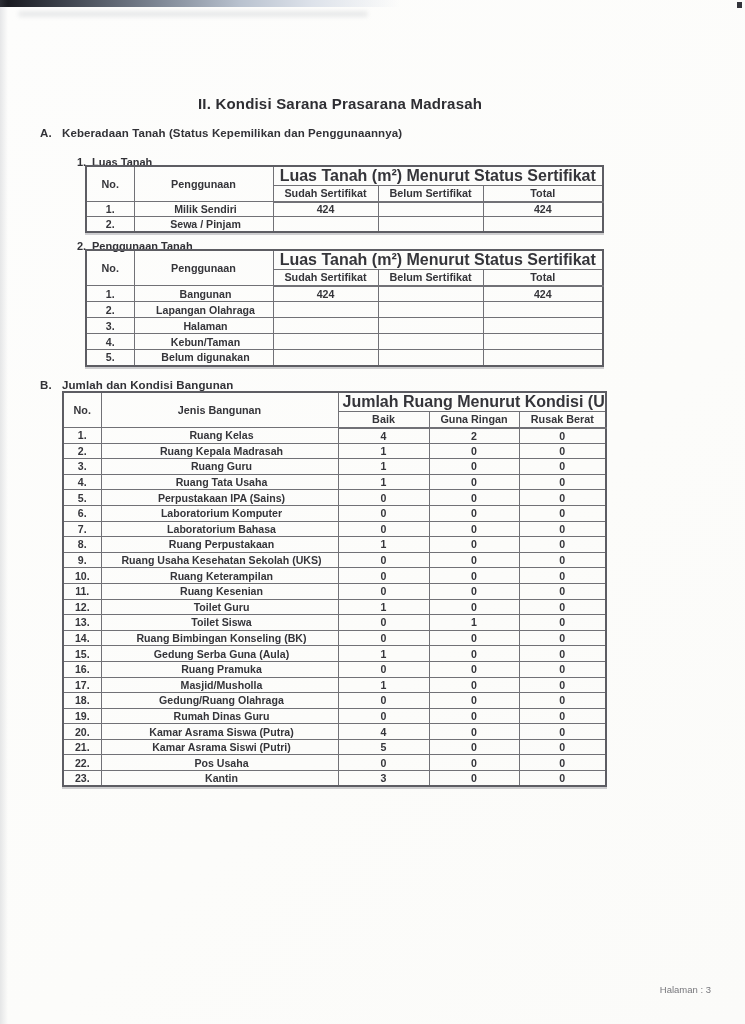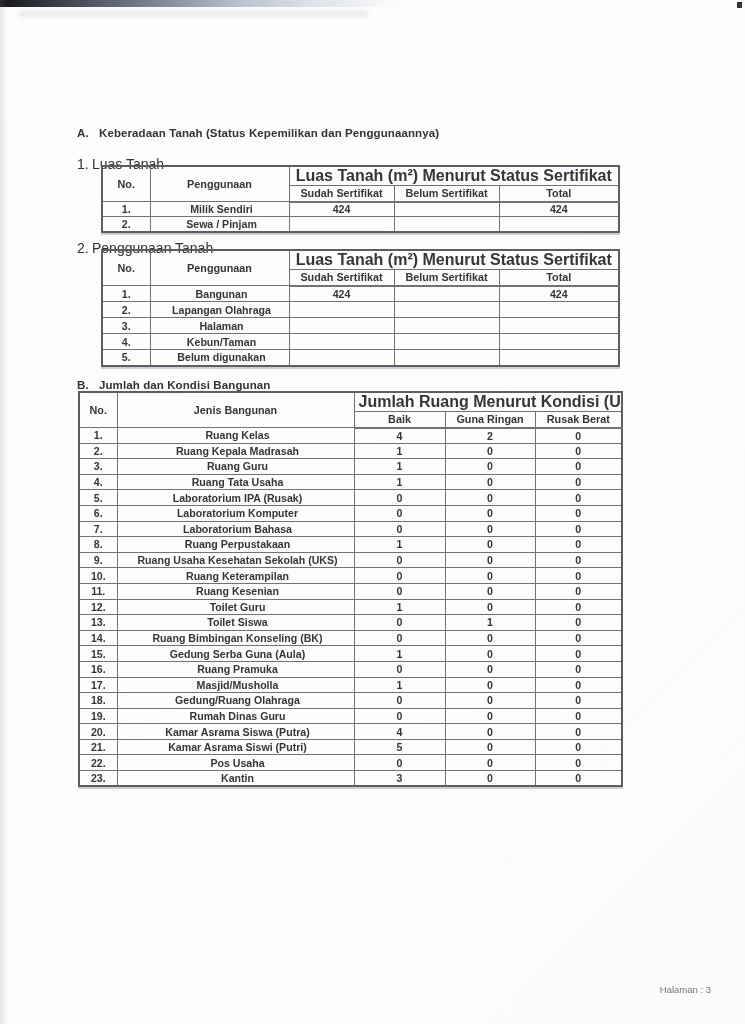--- a/index.html
+++ b/index.html
@@ -44,42 +44,41 @@
   
   .title {
     position: absolute; left: 60px; top: 95px; width: 560px;
     text-align: center;
     font-size: 15px; font-weight: bold; color: #2e2e33;
     letter-spacing: 0.2px;
   }
   .sec-head {
     position: absolute;
     font-size: 11.5px; font-weight: bold; color: #323237;
-    letter-spacing: 0.1px; white-space: nowrap; margin-left: 37px;
+    letter-spacing: 0.1px; white-space: nowrap;
   }
   .sec-head .sec-label { display: inline-block; width: 22px; }
   .sec-a { left: 40px; top: 127px; }
   .sec-b { left: 40px; top: 379px; }
   .sub-head {
     position: absolute;
-    font-size: 14px; font-weight: normal; color: #323237;
+    font-size: 11px; font-weight: bold; color: #323237;
     white-space: nowrap;
   }
   .sub-head .sub-label { display: inline-block; width: 15px; }
   .sub-1 { left: 77px; top: 156px; }
   .sub-2 { left: 77px; top: 240px; }
 
   
   table.doc-table {
     position: absolute;
     border-collapse: collapse;
     table-layout: fixed;
     background: transparent;
     box-shadow: 0 2px 0 rgba(100,100,108,0.30);
-    margin-left: 16px;
   }
   .doc-table th, .doc-table td {
     border: 1px solid #717176;
     padding: 0 4px;
     overflow: hidden; white-space: nowrap;
     color: #35353a;
   }
   .doc-table { border: 2px solid #5d5d63; }
   .doc-table thead tr:last-child th { border-bottom-width: 2px; }
   .doc-table th {
@@ -106,20 +105,21 @@
 </head>
 <body>
 
 <div class="page">
 
   <div class="scan-band-top"></div>
   <div class="scan-dot"></div>
   <div class="scan-left"></div>
   <div class="scan-smudge"></div>
 
+  <div class="title">II. Kondisi Sarana Prasarana Madrasah</div>
 
   <div class="sec-head sec-a">
     <span class="sec-label">A.</span><span>Keberadaan Tanah (Status Kepemilikan dan Penggunaannya)</span>
   </div>
 
   <div class="sub-head sub-1">
     <span class="sub-label">1.</span><span>Luas Tanah</span>
   </div>
 
   <table class="doc-table t1">
@@ -271,21 +271,21 @@
   </tr>
         <tr>
     <td class="c-no">4.</td>
     <td class="c-label">Ruang Tata Usaha</td>
     <td class="c-num">1</td>
     <td class="c-num">0</td>
     <td class="c-num">0</td>
   </tr>
         <tr>
     <td class="c-no">5.</td>
-    <td class="c-label">Laboratorium IPA (Rusak)</td>
+    <td class="c-label">Perpustakaan IPA (Sains)</td>
     <td class="c-num">0</td>
     <td class="c-num">0</td>
     <td class="c-num">0</td>
   </tr>
         <tr>
     <td class="c-no">6.</td>
     <td class="c-label">Laboratorium Komputer</td>
     <td class="c-num">0</td>
     <td class="c-num">0</td>
     <td class="c-num">0</td>

